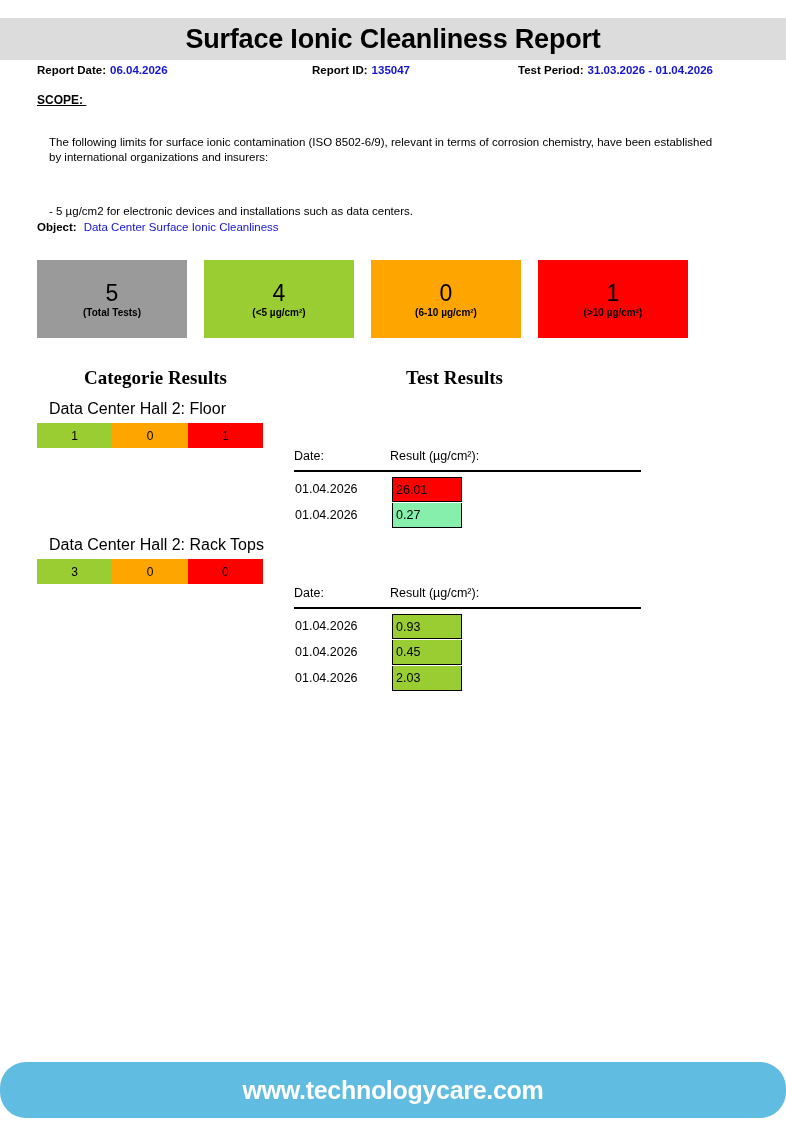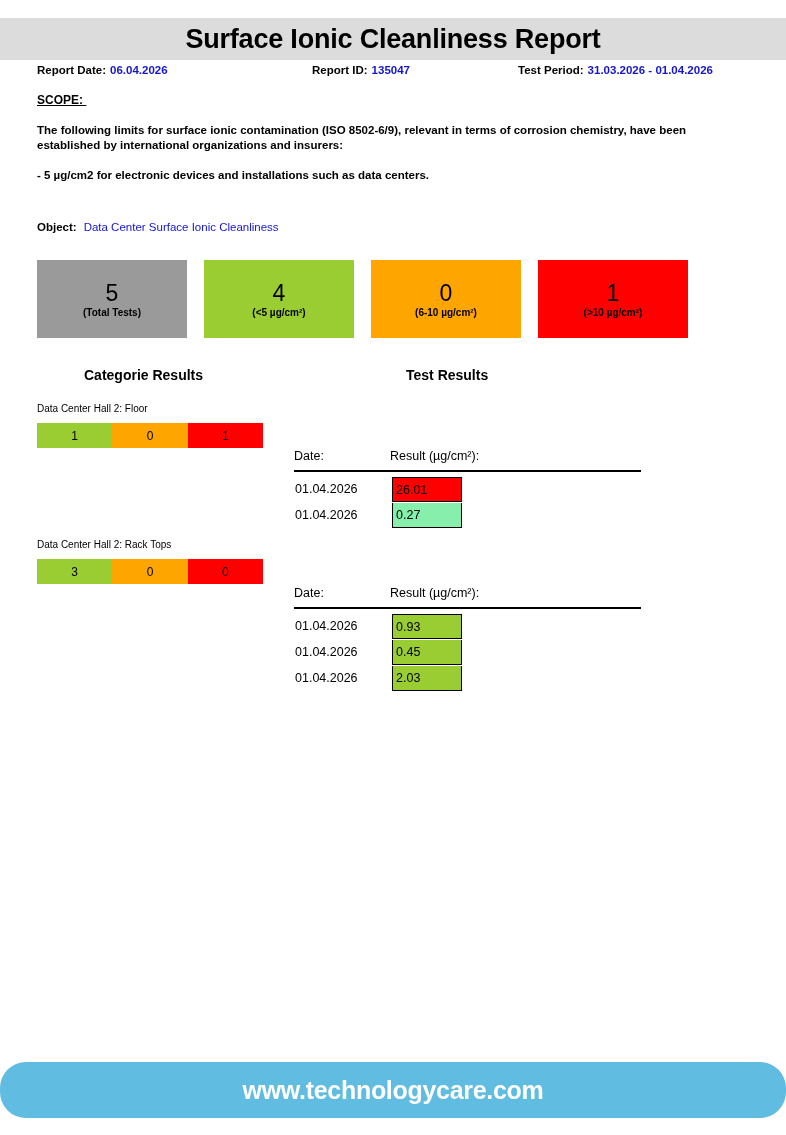--- a/index.html
+++ b/index.html
@@ -64,21 +64,21 @@
     white-space: pre;
   }
   .scope-body {
     position: absolute;
     left: 37px;
     top: 123px;
     width: 700px;
     font-size: 11.5px;
     line-height: 15px;
   }
-  .scope-body p { margin: 0; font-weight: bold; }
+  .scope-body p { margin: 12px; }
   .scope-gap { height: 15px; }
 
   .object-line {
     position: absolute;
     left: 37px;
     top: 221px;
     font-size: 11.5px;
     white-space: nowrap;
   }
   .object-line .olabel { font-weight: bold; }
@@ -110,36 +110,38 @@
   .sum-cap {
     font-size: 10px;
     font-weight: bold;
     line-height: 13px;
     text-align: center;
   }
 
   
   .sec-title {
     position: absolute;
-    font-size: 14px;
+    font-size: 19px;
     font-weight: bold;
     white-space: nowrap;
+    font-family: Liberation Serif, serif;
   }
   .sec-cat  { left: 84px; top: 367px; }
   .sec-test { left: 406px; top: 367px; }
 
   
   .cat-block { position: absolute; left: 37px; width: 280px; }
   .cat-1 { top: 400px; }
   .cat-2 { top: 536px; }
   .cat-name {
-    font-size: 10px;
+    font-size: 16px;
     line-height: 18px;
     white-space: nowrap;
     margin-bottom: 5px;
+    margin-left: 12px;
   }
   .cat-bar {
     width: 226px;
     height: 25px;
     display: flex;
   }
   .cat-seg {
     flex: 1 1 0;
     display: flex;
     align-items: center;

